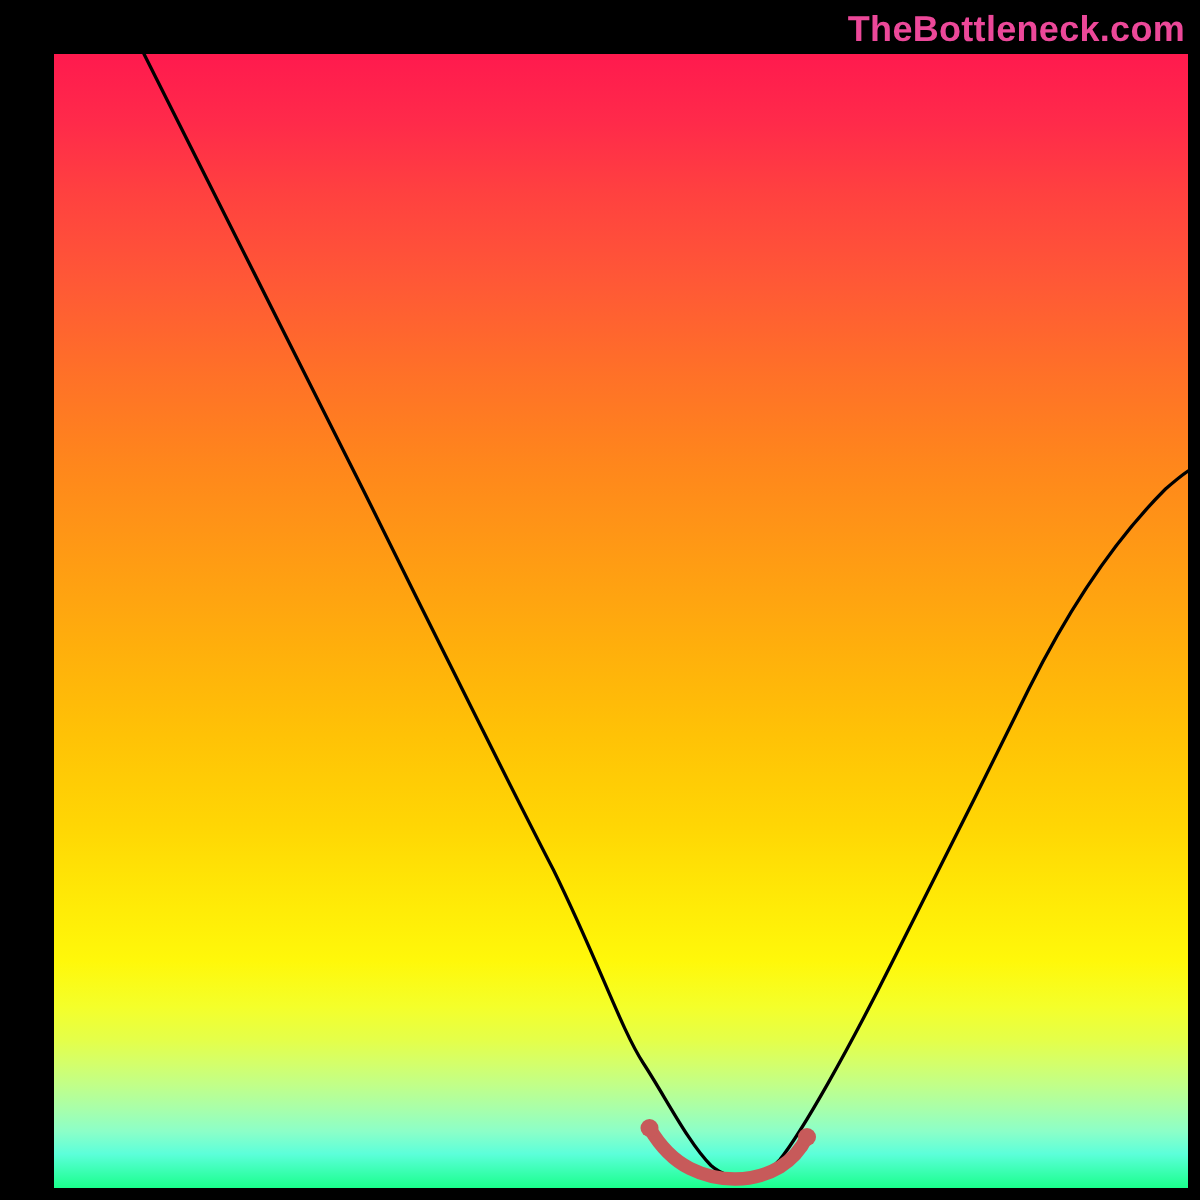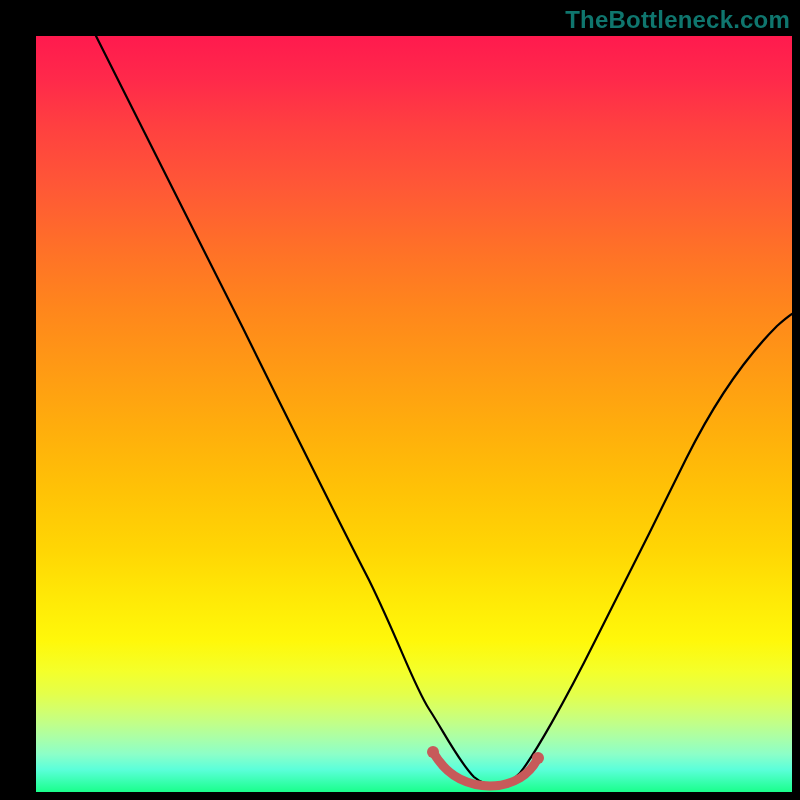--- a/index.html
+++ b/index.html
@@ -53,21 +53,21 @@
     width: 756px;
     height: 756px;
   }
   .watermark {
     position: absolute;
     top: 6px;
     right: 10px;
     font-family: Arial, Helvetica, sans-serif;
     font-size: 24px;
     font-weight: bold;
-    color: #0f766e;
+    color: #ec4899;
     letter-spacing: 0.2px;
   }
 </style>
 </head>
 <body>
 
 <div class="chart-container">
 
   <div class="plot-area">
     <div class="gradient-bg"></div>

